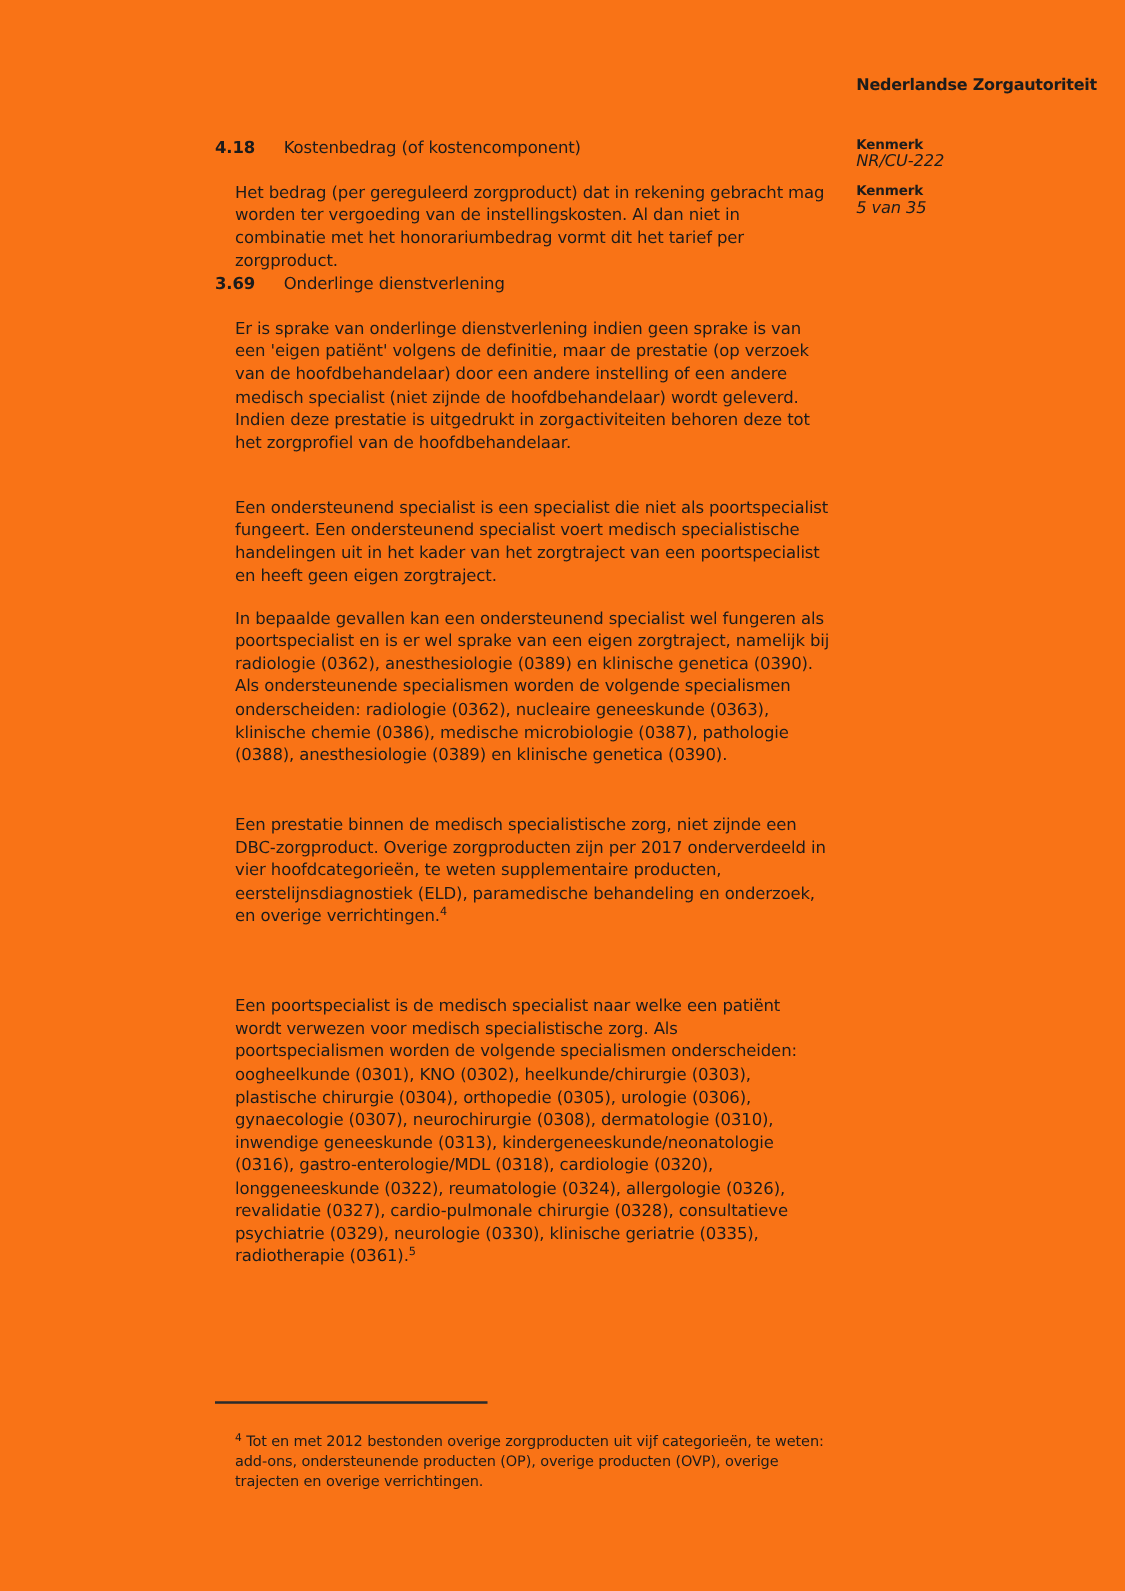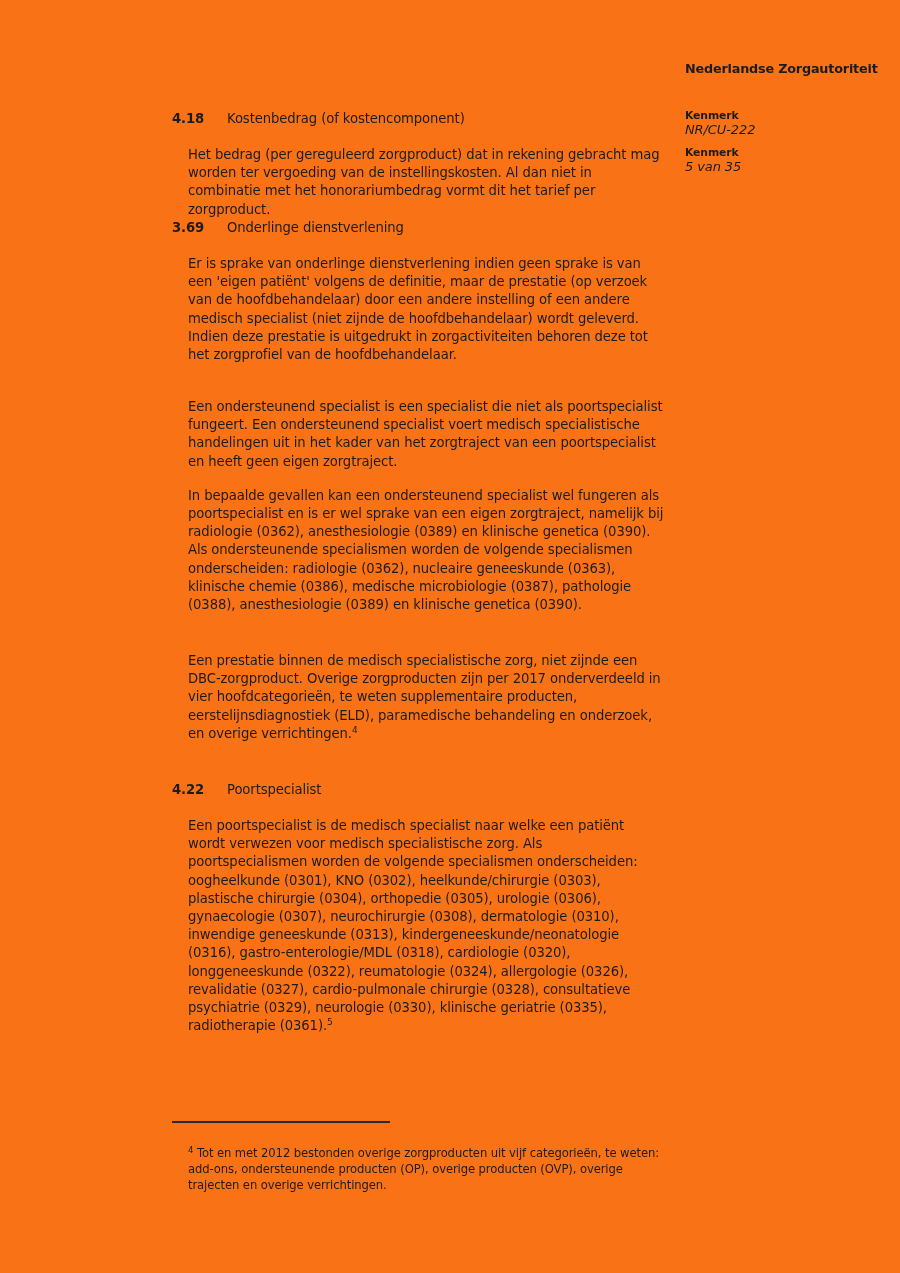--- a/index.html
+++ b/index.html
@@ -133,23 +133,20 @@
   <section class="sec" style="top:382px">
     <p class="para"><span>Een ondersteunend specialist is een specialist die niet als poortspecialist fungeert. Een ondersteunend specialist voert medisch specialistische handelingen uit in het kader van het zorgtraject van een poortspecialist en heeft geen eigen zorgtraject.</span></p>
     <p class="para"><span>In bepaalde gevallen kan een ondersteunend specialist wel fungeren als poortspecialist en is er wel sprake van een eigen zorgtraject, namelijk bij radiologie (0362), anesthesiologie (0389) en klinische genetica (0390). Als ondersteunende specialismen worden de volgende specialismen onderscheiden: radiologie (0362), nucleaire geneeskunde (0363), klinische chemie (0386), medische microbiologie (0387), pathologie (0388), anesthesiologie (0389) en klinische genetica (0390).</span></p>
   </section>
 
   <section class="sec" style="top:636px">
     <p class="para"><span>Een prestatie binnen de medisch specialistische zorg, niet zijnde een DBC-zorgproduct. Overige zorgproducten zijn per 2017 onderverdeeld in vier hoofdcategorieën, te weten supplementaire producten, eerstelijnsdiagnostiek (ELD), paramedische behandeling en onderzoek, en overige verrichtingen.</span><sup class="fnref">4</sup></p>
   </section>
 
   <section class="sec" style="top:781px">
-    <p class="sec-head">
-      <span class="sec-num">4.22</span><span class="sec-title">Poortspecialist</span>
-    </p>
     <p class="para"><span>Een poortspecialist is de medisch specialist naar welke een patiënt wordt verwezen voor medisch specialistische zorg. Als poortspecialismen worden de volgende specialismen onderscheiden: oogheelkunde (0301), KNO (0302), heelkunde/chirurgie (0303), plastische chirurgie (0304), orthopedie (0305), urologie (0306), gynaecologie (0307), neurochirurgie (0308), dermatologie (0310), inwendige geneeskunde (0313), kindergeneeskunde/neonatologie (0316), gastro-enterologie/MDL (0318), cardiologie (0320), longgeneeskunde (0322), reumatologie (0324), allergologie (0326), revalidatie (0327), cardio-pulmonale chirurgie (0328), consultatieve psychiatrie (0329), neurologie (0330), klinische geriatrie (0335), radiotherapie (0361).</span><sup class="fnref">5</sup></p>
   </section>
 
   <div class="fn-rule"></div>
 
   <div class="footnotes">
     <p class="fn"><sup>4</sup> <span>Tot en met 2012 bestonden overige zorgproducten uit vijf categorieën, te weten: add-ons, ondersteunende producten (OP), overige producten (OVP), overige trajecten en overige verrichtingen.</span></p>
   </div>
 
 </div>

